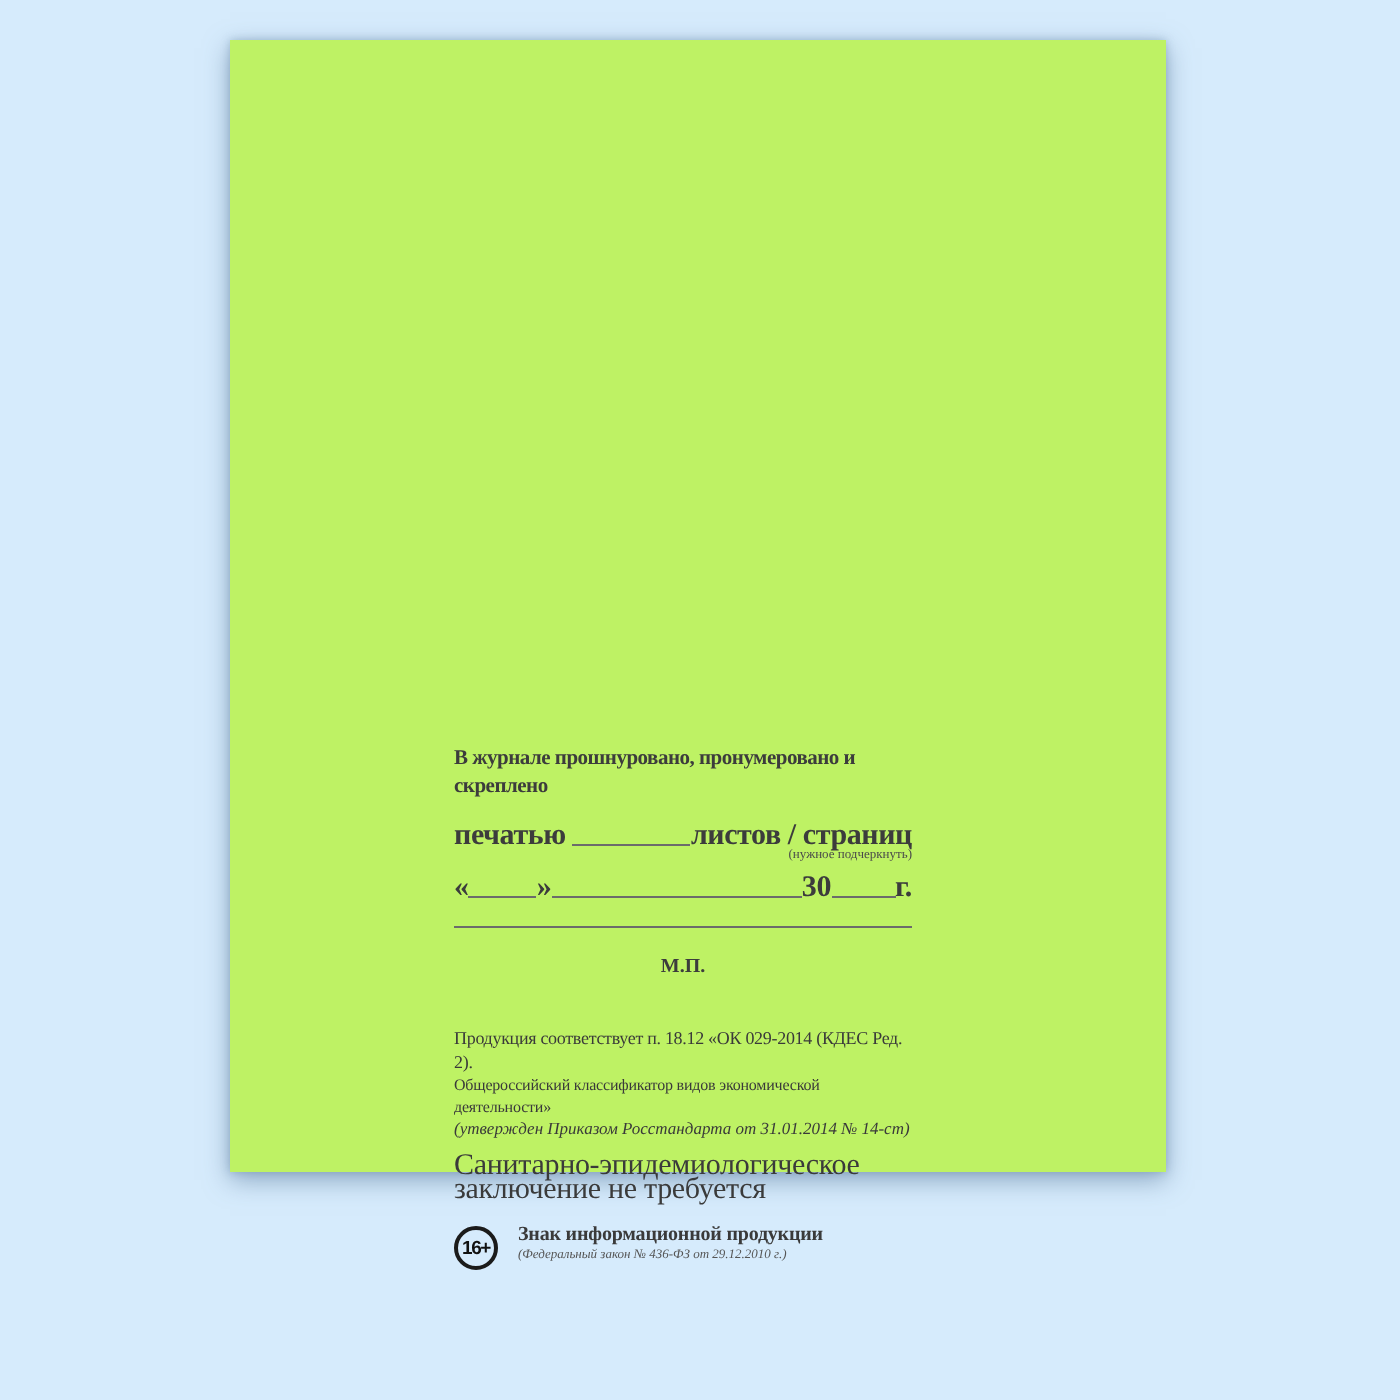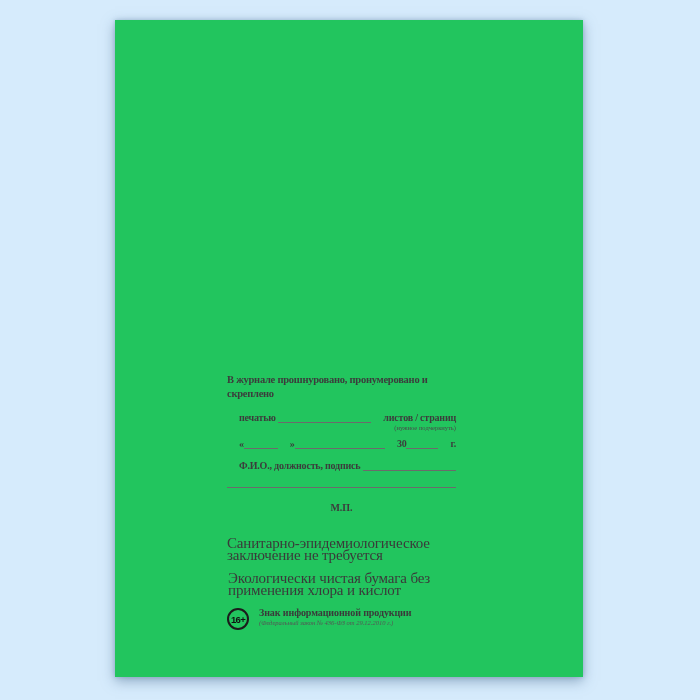--- a/index.html
+++ b/index.html
@@ -3,30 +3,30 @@
 <meta charset="utf-8">
 <style>
   html,body{margin:0;padding:0;}
   body{
     width:700px;height:700px;position:relative;overflow:hidden;
     background:#d6ebfc;
     font-family:"Liberation Serif","DejaVu Serif",serif;
     color:#3a3a3a;
   }
   .paper{
-    position:absolute;left:115px;top:20px;width:468px;height:657px;
-    background:#22c55e;
+    position:absolute;left:115px;top:20px;width:468px;height:566px;
+    background:#bef264;
     box-shadow:0 4px 12px rgba(96,128,162,.62), 0 0 4px rgba(96,128,162,.38);
   }
   .block{
     position:absolute;left:112px;top:353px;width:229px;
   }
   .b{font-weight:bold;color:#3c3c3c;}
   .row{display:flex;align-items:flex-end;}
-  .row .lbl{white-space:pre;line-height:14px;font-size:10px;letter-spacing:-.2px;margin-left:12px;}
+  .row .lbl{white-space:pre;line-height:14px;font-size:15px;letter-spacing:-.2px;}
   .u{flex:1 1 auto;border-bottom:1px solid #6b6b6b;margin-bottom:2px;height:0;}
   .u.w38{flex:0 0 34px;}
   .u.w36{flex:0 0 32px;}
   .title-line{font-size:10.5px;line-height:14px;letter-spacing:-.25px;margin-bottom:10px;}
   .seal-row{margin-bottom:0;}
   .hint{font-size:6.5px;line-height:8px;text-align:right;color:#4a4a4a;margin:-1px 0 5px 0;letter-spacing:0;}
   .date-row{margin-bottom:8px;}
   .fio-row{margin-bottom:10px;}
   .blank-line{height:4px;border-bottom:1px solid #6b6b6b;margin-bottom:14px;}
   .mp{font-size:10px;text-align:center;line-height:12px;margin-bottom:23px;}
@@ -65,32 +65,32 @@
     <div class="row date-row">
       <span class="lbl b">«</span>
       <span class="u w38"></span>
       <span class="lbl b">»</span>
       <span class="u"></span>
       <span class="lbl b">30</span>
       <span class="u w36"></span>
       <span class="lbl b">г.</span>
     </div>
 
-    <div class="row fio-row">
-      <span class="lbl b">Ф.И.О., должность, подпись </span>
-      <span class="u"></span>
-    </div>
 
     <div class="blank-line"></div>
 
     <div class="mp b">М.П.</div>
 
+    <div class="compliance">
+      <div class="c1">Продукция соответствует п. 18.12 «ОК 029-2014 (КДЕС Ред. 2).</div>
+      <div class="c2">Общероссийский классификатор видов экономической деятельности»</div>
+      <div class="c3">(утвержден Приказом Росстандарта от 31.01.2014 № 14-ст)</div>
+    </div>
 
     <div class="note">Санитарно-эпидемиологическое заключение не требуется</div>
-    <div class="note" style="padding-left:1px;">Экологически чистая бумага без применения хлора и кислот</div>
 
     <div class="age-row">
       <div class="age-badge">16+</div>
       <div class="age-text">
         <div class="age-title">Знак информационной продукции</div>
         <div class="age-law">(Федеральный закон № 436-ФЗ от 29.12.2010 г.)</div>
       </div>
     </div>
 
   </div>

